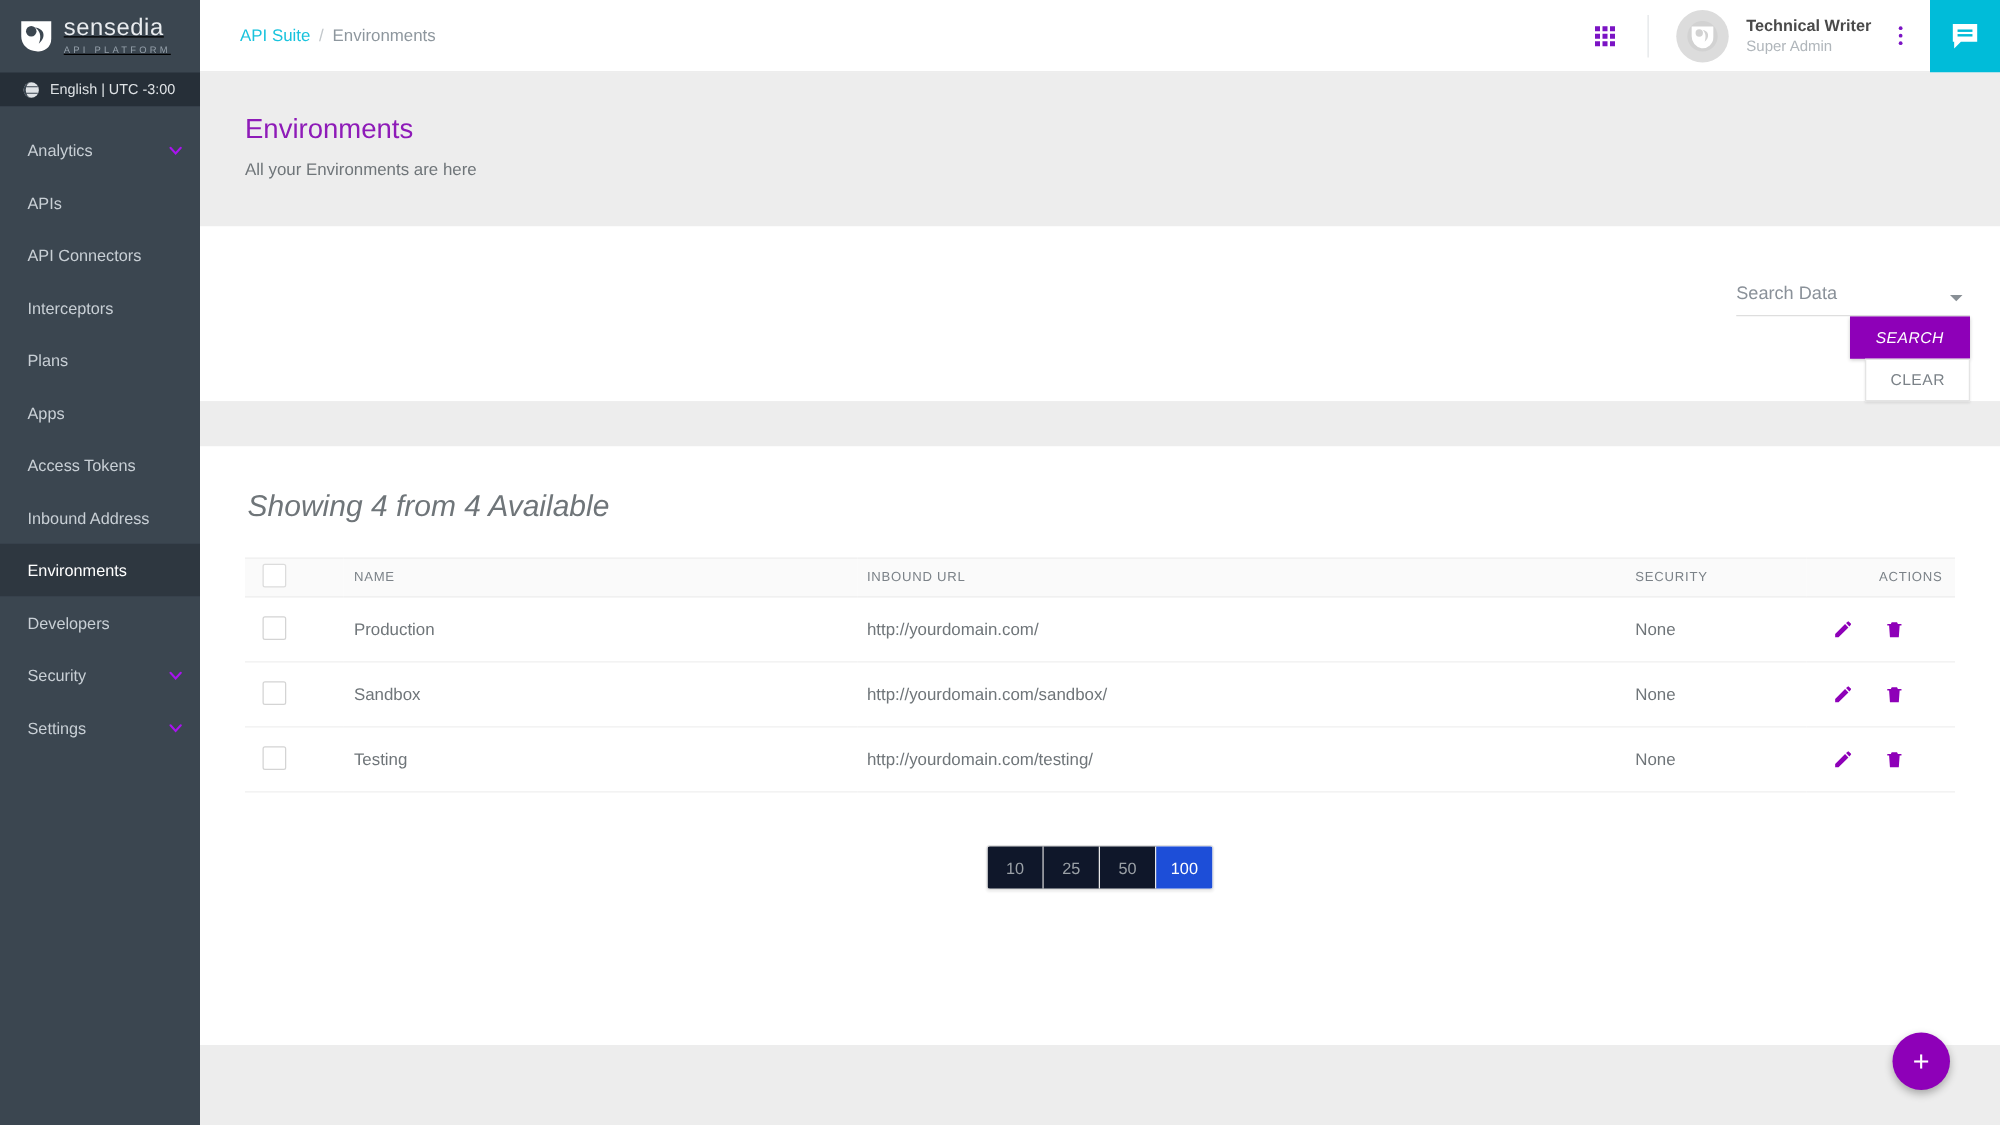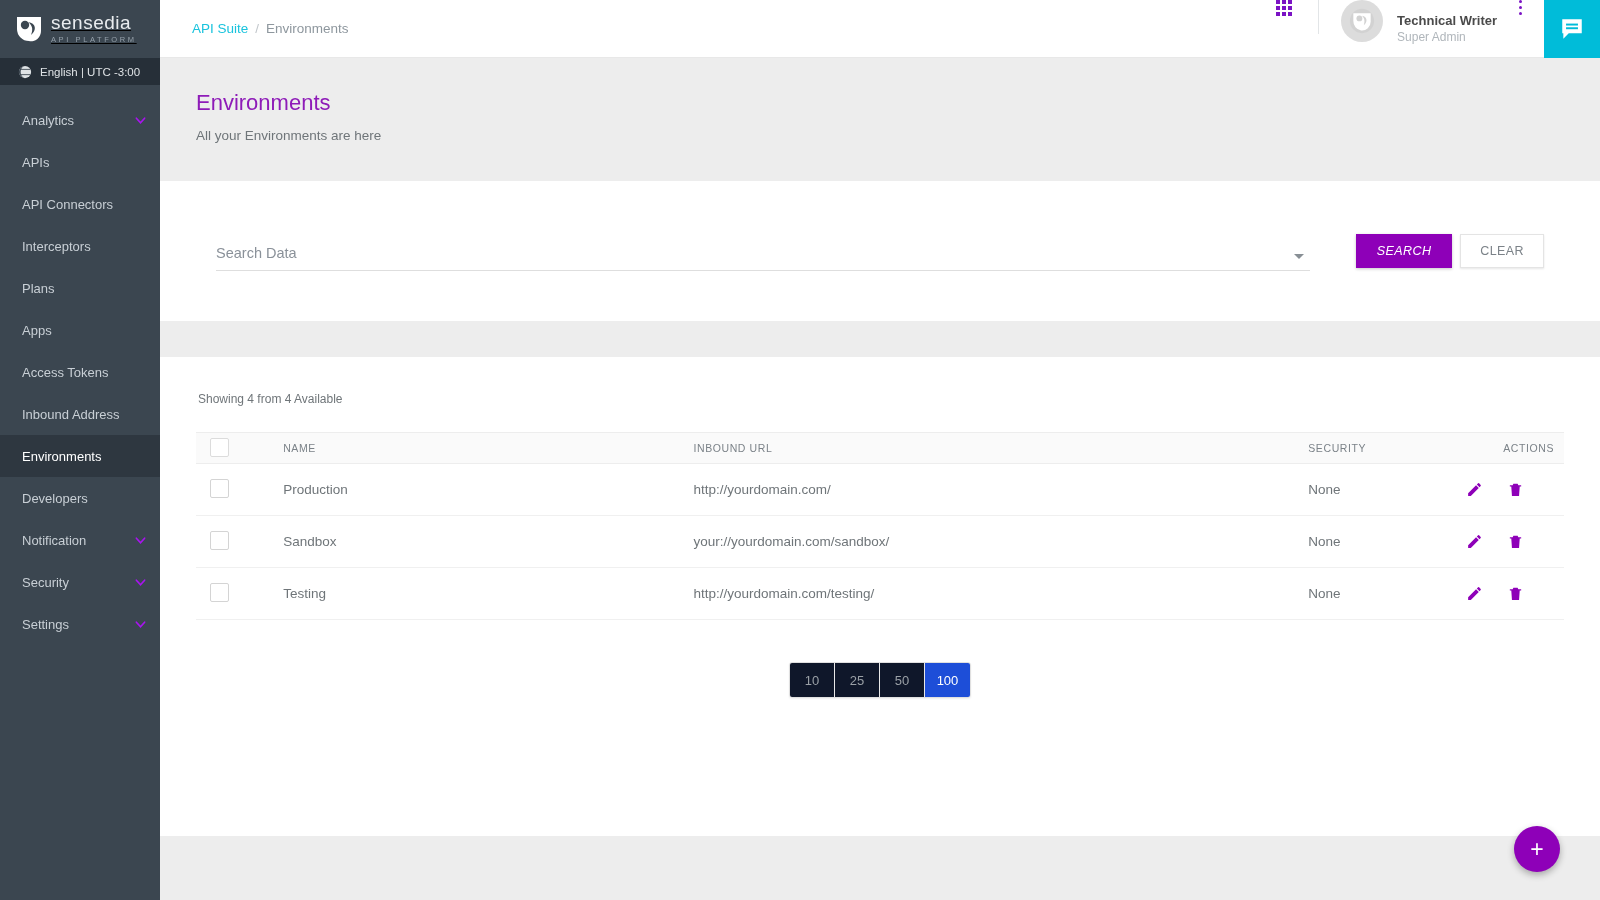--- a/index.html
+++ b/index.html
@@ -66,21 +66,21 @@
     border-bottom: 1px solid #e8e8e8;
   }
   .breadcrumb {
     margin-left: 32px; font-size: 13.5px;
     display: flex; align-items: center; gap: 7px;
   }
   .crumb-link { color: #19c3dd; cursor: pointer; }
   .crumb-sep { color: #c2c7cb; }
   .crumb-current { color: #8e979e; }
   .header-right {
-    margin-left: auto; display: flex; height: 58px;
+    margin-left: auto; display: flex; align-items: center; height: 58px;
   }
   .grid-icon {
     display: grid; grid-template-columns: repeat(3, 4px);
     grid-template-rows: repeat(3, 4px); gap: 2px;
     margin-right: 26px; cursor: pointer;
   }
   .grid-icon i { background: #7b13c4; display: block; width: 4px; height: 4px; }
   .hdr-divider { width: 1px; height: 34px; background: #e2e5e7; margin-right: 22px; }
   .avatar {
     width: 42px; height: 42px; border-radius: 50%;
@@ -104,21 +104,21 @@
   .page {
     position: absolute; left: 160px; top: 58px;
     width: 1440px; height: 842px; background: #ededed;
   }
   .page-head { padding: 32px 0 0 36px; height: 123px; }
   .page-title { font-size: 22px; color: #8e1bb8; font-weight: 400; }
   .page-sub { font-size: 13.5px; color: #6f7579; margin-top: 12px; }
 
   .panel { background: #ffffff; }
   .search-panel {
-    height: 140px; display: flex; align-items: center; padding: 0 56px;
+    height: 140px; display: flex; align-items: flex-end; padding: 0 24px; flex-direction: column;
   }
   .search-field {
     flex: 1 1 auto; max-width: 1115px; position: relative;
     border-bottom: 1px solid #dedede; height: 40px;
     display: flex; align-items: flex-end;
   }
   .search-input {
     border: 0; outline: none; width: 100%;
     font-size: 14.5px; color: #8a9199; padding-bottom: 9px;
     font-family: "Liberation Sans", sans-serif; background: transparent;
@@ -142,22 +142,23 @@
     margin-left: 8px; background: #fff; color: #7b8288;
     border: 1px solid #e4e4e4; height: 34px; padding: 0 19px;
     font-size: 12.5px; letter-spacing: .4px; cursor: pointer;
     font-family: "Liberation Sans", sans-serif;
     box-shadow: 0 1px 2px rgba(0,0,0,.10);
   }
   .gray-band { height: 36px; background: #ededed; }
 
   .table-panel { padding: 30px 36px 0 36px; height: 479px; }
   .showing {
-    font-size: 12px; color: #6f7579; font-weight: 400;
+    font-size: 24px; color: #6f7579; font-weight: 400;
     padding: 5px 0 26px 2px;
+    font-style: italic;
   }
   table { width: 100%; border-collapse: collapse; }
   thead th {
     background: #fafafa; border-top: 1px solid #ededed; border-bottom: 1px solid #ededed;
     height: 31px; font-size: 10.5px; letter-spacing: .6px;
     color: #7b8288; font-weight: normal; text-align: left;
     padding: 0 8px;
   }
   tbody td {
     height: 52px; border-bottom: 1px solid #f0f0f0;
@@ -253,26 +254,20 @@
           <span class="nav-label">Access Tokens</span>
         </div>
         <div class="nav-item">
           <span class="nav-label">Inbound Address</span>
         </div>
         <div class="nav-item active">
           <span class="nav-label">Environments</span>
         </div>
         <div class="nav-item">
           <span class="nav-label">Developers</span>
-        </div>
-        <div class="nav-item">
-          <span class="nav-label">Notification</span>
-          <svg class="chev" viewBox="0 0 12 12">
-            <path d="M1.5 3.5 L6 8.5 L10.5 3.5" stroke="#a913f0" stroke-width="1.8" fill="none" stroke-linecap="round"></path>
-          </svg>
         </div>
         <div class="nav-item">
           <span class="nav-label">Security</span>
           <svg class="chev" viewBox="0 0 12 12">
             <path d="M1.5 3.5 L6 8.5 L10.5 3.5" stroke="#a913f0" stroke-width="1.8" fill="none" stroke-linecap="round"></path>
           </svg>
         </div>
         <div class="nav-item">
           <span class="nav-label">Settings</span>
           <svg class="chev" viewBox="0 0 12 12">
@@ -379,21 +374,21 @@
                     <svg width="17" height="17" viewBox="0 0 24 24">
                       <path d="M6 7 h12 l-1 14 H7 Z M9 4 h6 l1 2 H8 Z M4 6 h16 v1.6 H4 Z" fill="#8e00b8"></path>
                     </svg>
                   </span>
                 </div>
               </td>
             </tr>
             <tr>
               <td class="col-check"><span class="chk"></span></td>
               <td class="col-name">Sandbox</td>
-              <td class="col-url">your://yourdomain.com/sandbox/</td>
+              <td class="col-url">http://yourdomain.com/sandbox/</td>
               <td class="col-sec">None</td>
               <td class="col-act">
                 <div class="actions-cell">
                   <span class="act-icon">
                     <svg width="17" height="17" viewBox="0 0 24 24">
                       <path d="M3 17.2 V21 h3.8 L18 9.8 14.2 6 Z M20.7 6.9 a1 1 0 0 0 0-1.4l-2.2-2.2a1 1 0 0 0-1.4 0L15.3 4.9 19.1 8.7 Z" fill="#8e00b8"></path>
                     </svg>
                   </span>
                   <span class="act-icon">
                     <svg width="17" height="17" viewBox="0 0 24 24">

